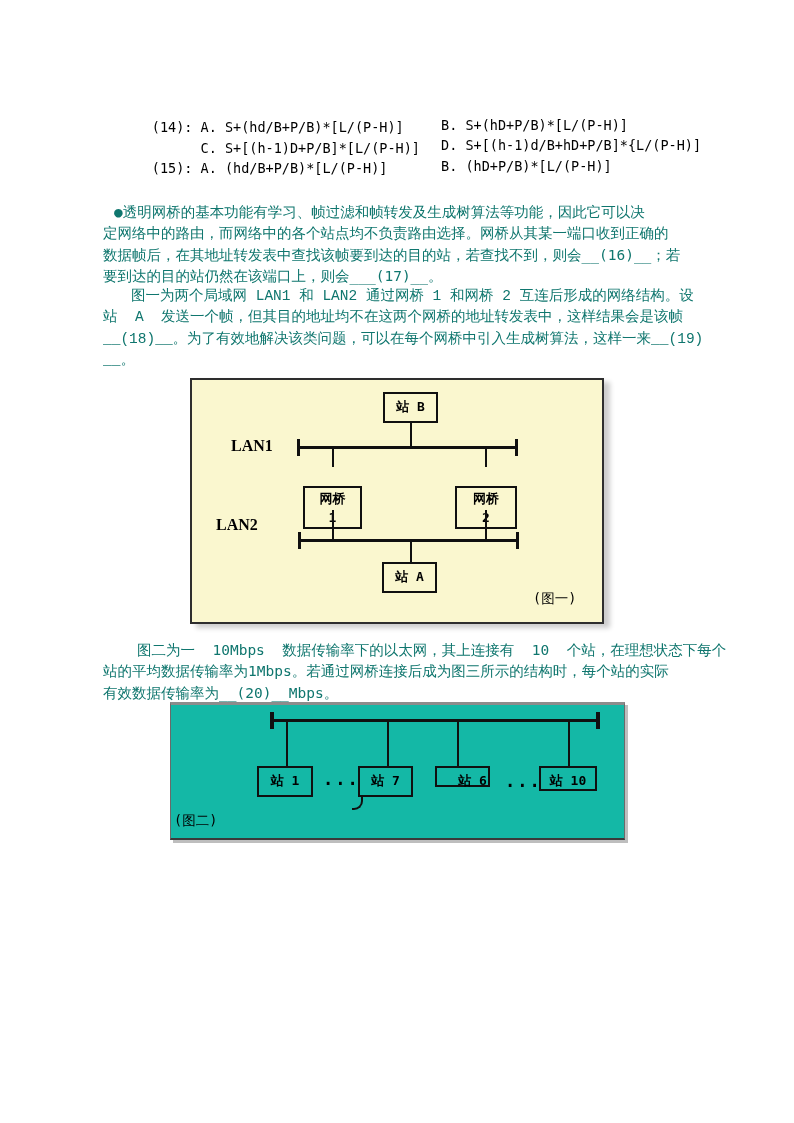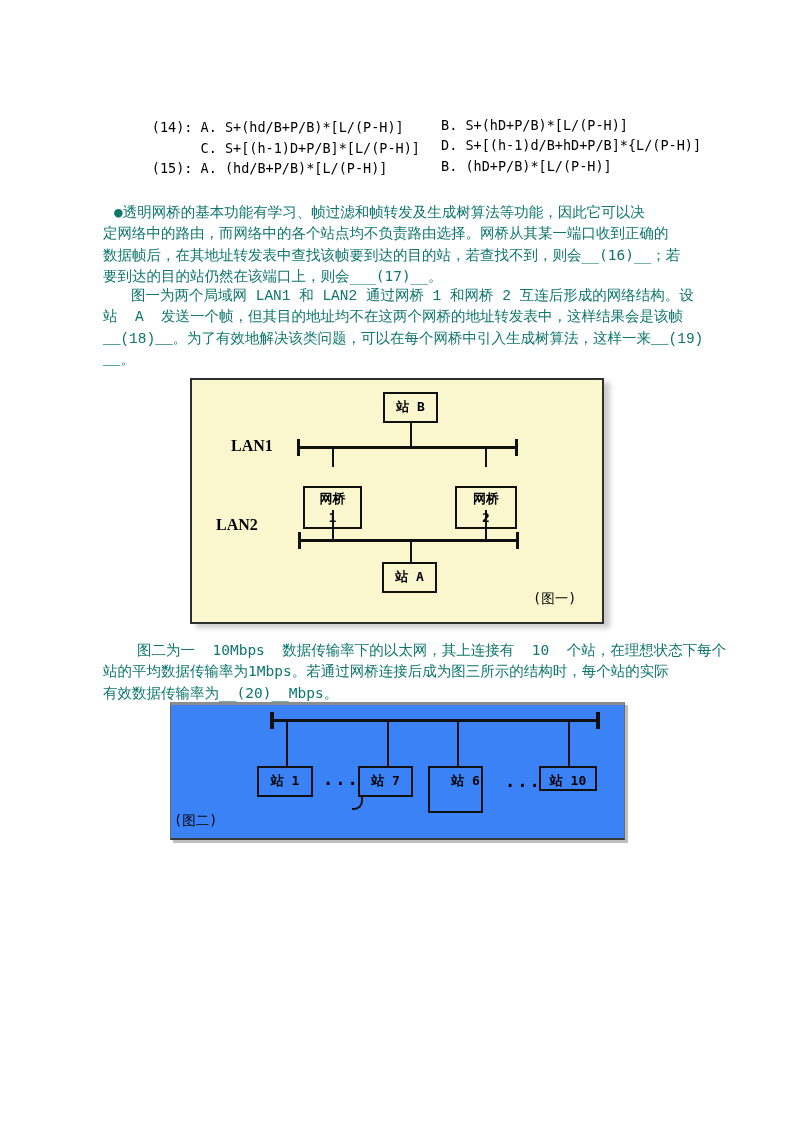--- a/index.html
+++ b/index.html
@@ -118,34 +118,34 @@
     <div class="vline" style="left:218px; top:162px; height:20px;"></div>
     <div class="node one-line" style="left:190px; top:182px; width:55px; height:31px;">站 A</div>
 
     <div class="caption" style="left:341px; top:210px;">(图一)</div>
   </div>
 
   <div class="para p3">图二为一  10Mbps  数据传输率下的以太网，其上连接有  10  个站，在理想状态下每个
 站的平均数据传输率为1Mbps。若通过网桥连接后成为图三所示的结构时，每个站的实际
 有效数据传输率为__(20)__Mbps。</div>
 
-  <div class="panel fig2" style="background: #3b82f6;">
+  <div class="panel fig2" style="background: #14b8a6;">
     <div class="hline" style="left:101px; top:14px; width:327px;"></div>
     <div class="tick" style="left:99px;  top:7px; width:4px;"></div>
     <div class="tick" style="left:425px; top:7px; width:4px;"></div>
 
     <div class="vline" style="left:115px; top:17px; height:44px;"></div>
     <div class="vline" style="left:216px; top:17px; height:44px;"></div>
     <div class="vline" style="left:286px; top:17px; height:44px;"></div>
     <div class="vline" style="left:397px; top:17px; height:44px;"></div>
 
     <div class="node one-line" style="left:86px;  top:61px; width:56px; height:31px;">站 1</div>
     <div class="dots" style="left:152px; top:64px;">...</div>
     <div class="node one-line" style="left:187px; top:61px; width:55px; height:31px;">站 7</div>
-    <div class="node one-line" style="left:257px; top:61px; width:55px; height:47px;padding-left:20px;">站 6</div>
+    <div class="node one-line" style="left:264px; top:61px; width:55px; height:21px;padding-left:20px;">站 6</div>
     <div class="dots" style="left:334px; top:66px;">...</div>
     <div class="node one-line" style="left:368px; top:61px; width:58px; height:25px;">站 10</div>
 
     <div class="stray" style="left:181px; top:91px;"></div>
 
     <div class="caption" style="left:3px; top:107px;">(图二)</div>
   </div>
 
 </div>
 

